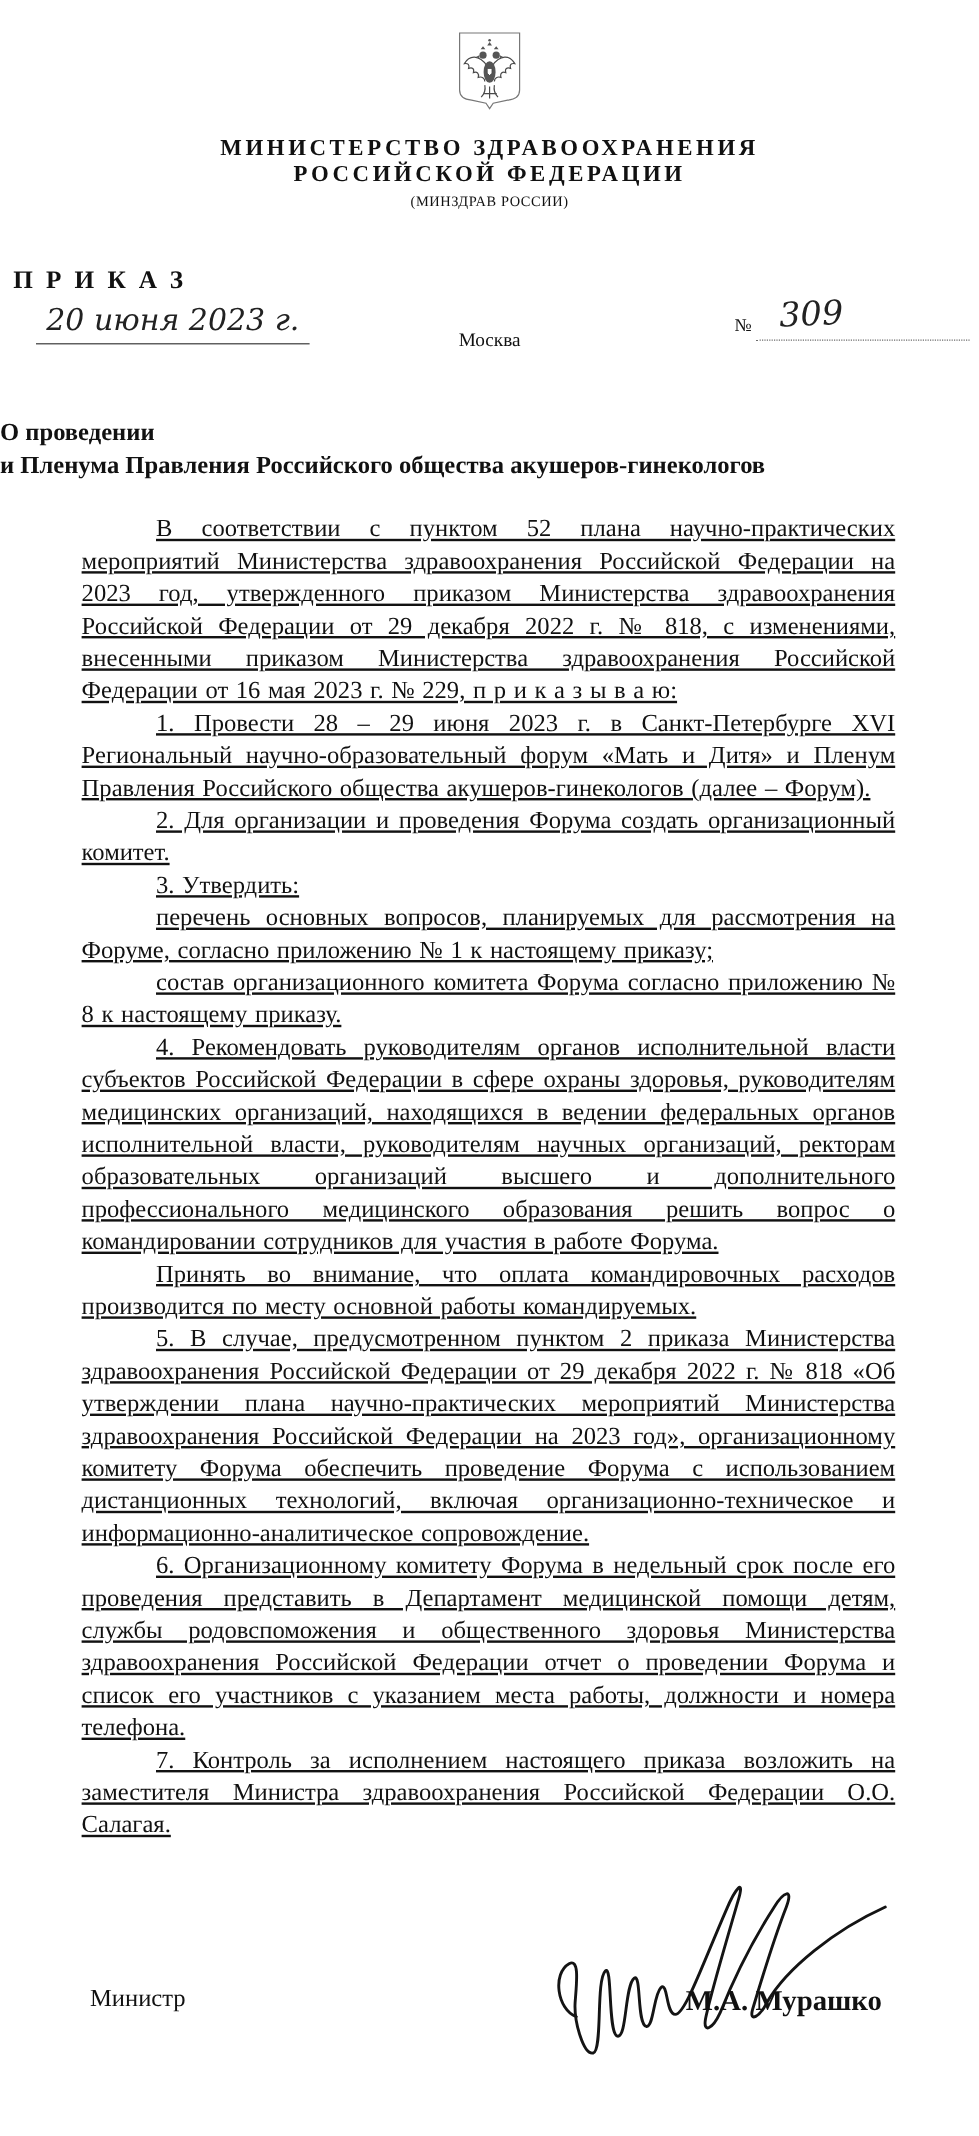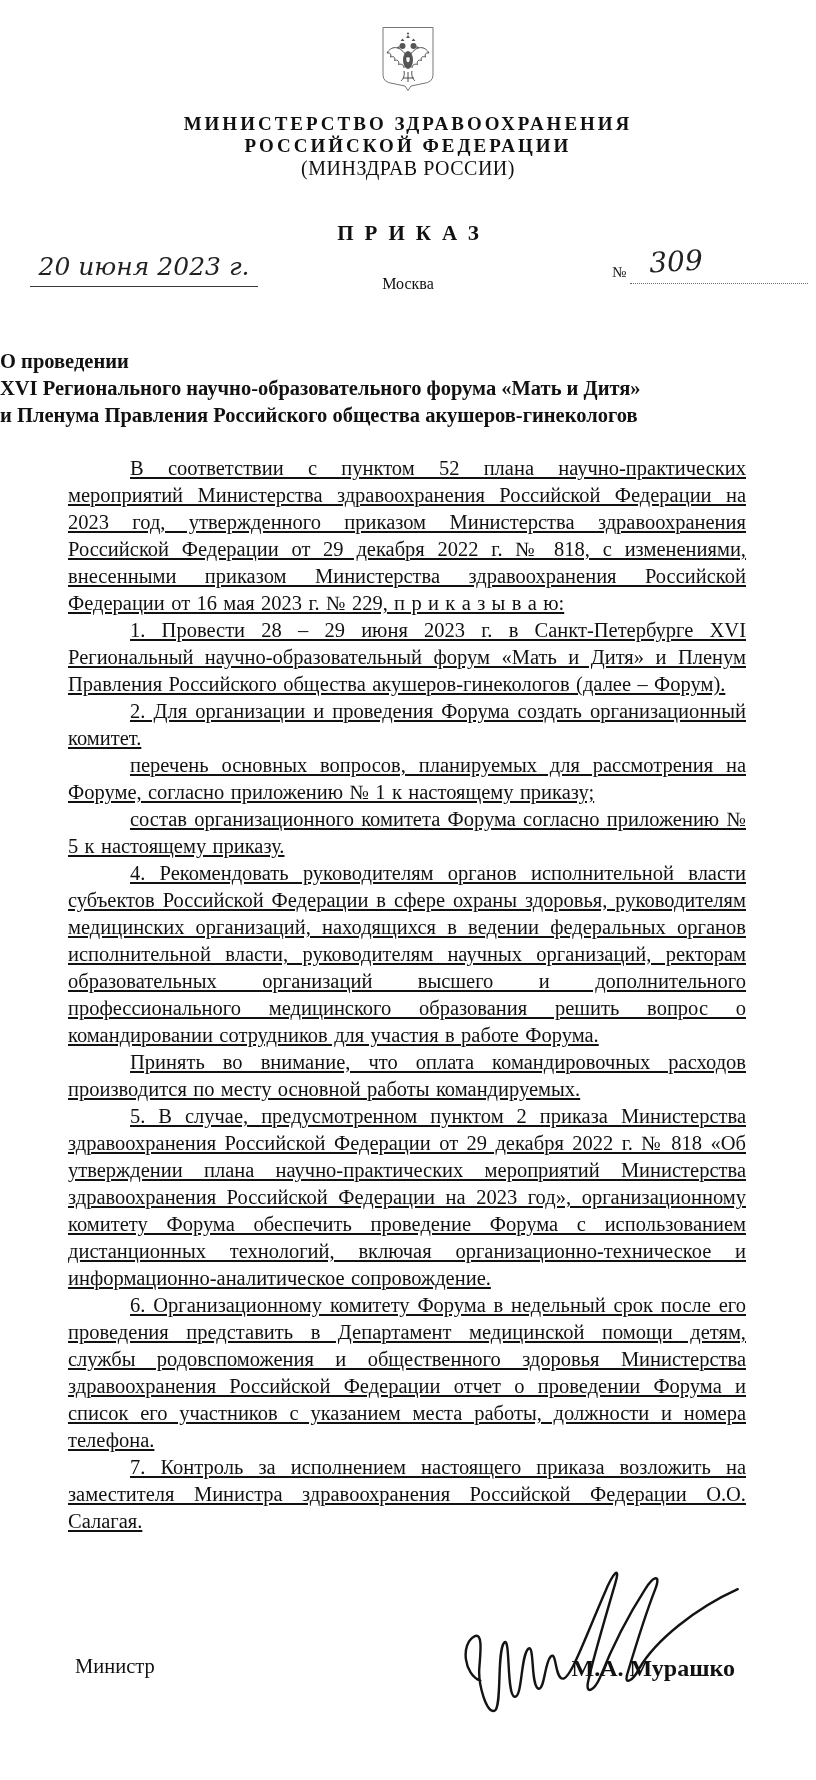--- a/index.html
+++ b/index.html
@@ -12,23 +12,23 @@
     color:#111;
     font-family:"Liberation Serif", serif;
     overflow:hidden;
   }
   
   .emblem{display:block;margin:25px auto 0;width:60px;height:74px;}
   .ministry{margin-top:14px;text-align:center;}
   .ministry-line{
     font-weight:bold;font-size:19px;line-height:22px;letter-spacing:3px;
   }
-  .ministry-short{font-size:20px;line-height:21px;letter-spacing:0.5px;margin-top:1px;}
+  .ministry-short{font-size:12px;line-height:21px;letter-spacing:0.5px;margin-top:1px;}
   .doc-type{
-    margin-top:42px;text-align:center;
+    margin-top:42px;
     font-weight:bold;font-size:21px;letter-spacing:11px;text-indent:11px;
   }
   
   .meta-row{position:relative;height:58px;margin-top:6px;}
   .handwritten{
     font-family:"DejaVu Serif", serif;
     font-style:italic;font-size:25px;color:#222;
     transform:rotate(-1.6deg);
   }
   .date-cell{
@@ -106,30 +106,30 @@
       <span class="handwritten">20 июня 2023 г.</span>
     </div>
     <div class="city-cell">Москва</div>
     <span class="num-label">№</span>
     <div class="num-line"></div>
     <span class="num-value handwritten">309</span>
   </div>
 
   <div class="doc-title">
     <div>О проведении</div>
-    <div>XVI Регионального научно-образовательного форума «Мать и Дитя»</div>
     <div>и Пленума Правления Российского общества акушеров-гинекологов</div>
   </div>
 
   <div class="body-text">
     <p class="para">В соответствии с пунктом 52 плана научно-практических мероприятий Министерства здравоохранения Российской Федерации на 2023 год, утвержденного приказом Министерства здравоохранения Российской Федерации от 29 декабря 2022 г. № 818, с изменениями, внесенными приказом Министерства здравоохранения Российской Федерации от 16 мая 2023 г. № 229, п р и к а з ы в а ю:</p>
     <p class="para">1. Провести 28 – 29 июня 2023 г. в Санкт-Петербурге XVI Региональный научно-образовательный форум «Мать и Дитя» и Пленум Правления Российского общества акушеров-гинекологов (далее – Форум).</p>
     <p class="para">2. Для организации и проведения Форума создать организационный комитет.</p>
+    <p class="para">3. Утвердить:</p>
     <p class="para">перечень основных вопросов, планируемых для рассмотрения на Форуме, согласно приложению № 1 к настоящему приказу;</p>
-    <p class="para">состав организационного комитета Форума согласно приложению № 5 к настоящему приказу.</p>
+    <p class="para">состав организационного комитета Форума согласно приложению № 8 к настоящему приказу.</p>
     <p class="para">4. Рекомендовать руководителям органов исполнительной власти субъектов Российской Федерации в сфере охраны здоровья, руководителям медицинских организаций, находящихся в ведении федеральных органов исполнительной власти, руководителям научных организаций, ректорам образовательных организаций высшего и дополнительного профессионального медицинского образования решить вопрос о командировании сотрудников для участия в работе Форума.</p>
     <p class="para">Принять во внимание, что оплата командировочных расходов производится по месту основной работы командируемых.</p>
     <p class="para">5. В случае, предусмотренном пунктом 2 приказа Министерства здравоохранения Российской Федерации от 29 декабря 2022 г. № 818 «Об утверждении плана научно-практических мероприятий Министерства здравоохранения Российской Федерации на 2023 год», организационному комитету Форума обеспечить проведение Форума с использованием дистанционных технологий, включая организационно-техническое и информационно-аналитическое сопровождение.</p>
     <p class="para">6. Организационному комитету Форума в недельный срок после его проведения представить в Департамент медицинской помощи детям, службы родовспоможения и общественного здоровья Министерства здравоохранения Российской Федерации отчет о проведении Форума и список его участников с указанием места работы, должности и номера телефона.</p>
     <p class="para">7. Контроль за исполнением настоящего приказа возложить на заместителя Министра здравоохранения Российской Федерации О.О. Салагая.</p>
   </div>
 
   <div class="sig-position">Министр</div>
 
   <svg class="sig-scrawl" viewBox="0 0 310 175" xmlns="http://www.w3.org/2000/svg">

